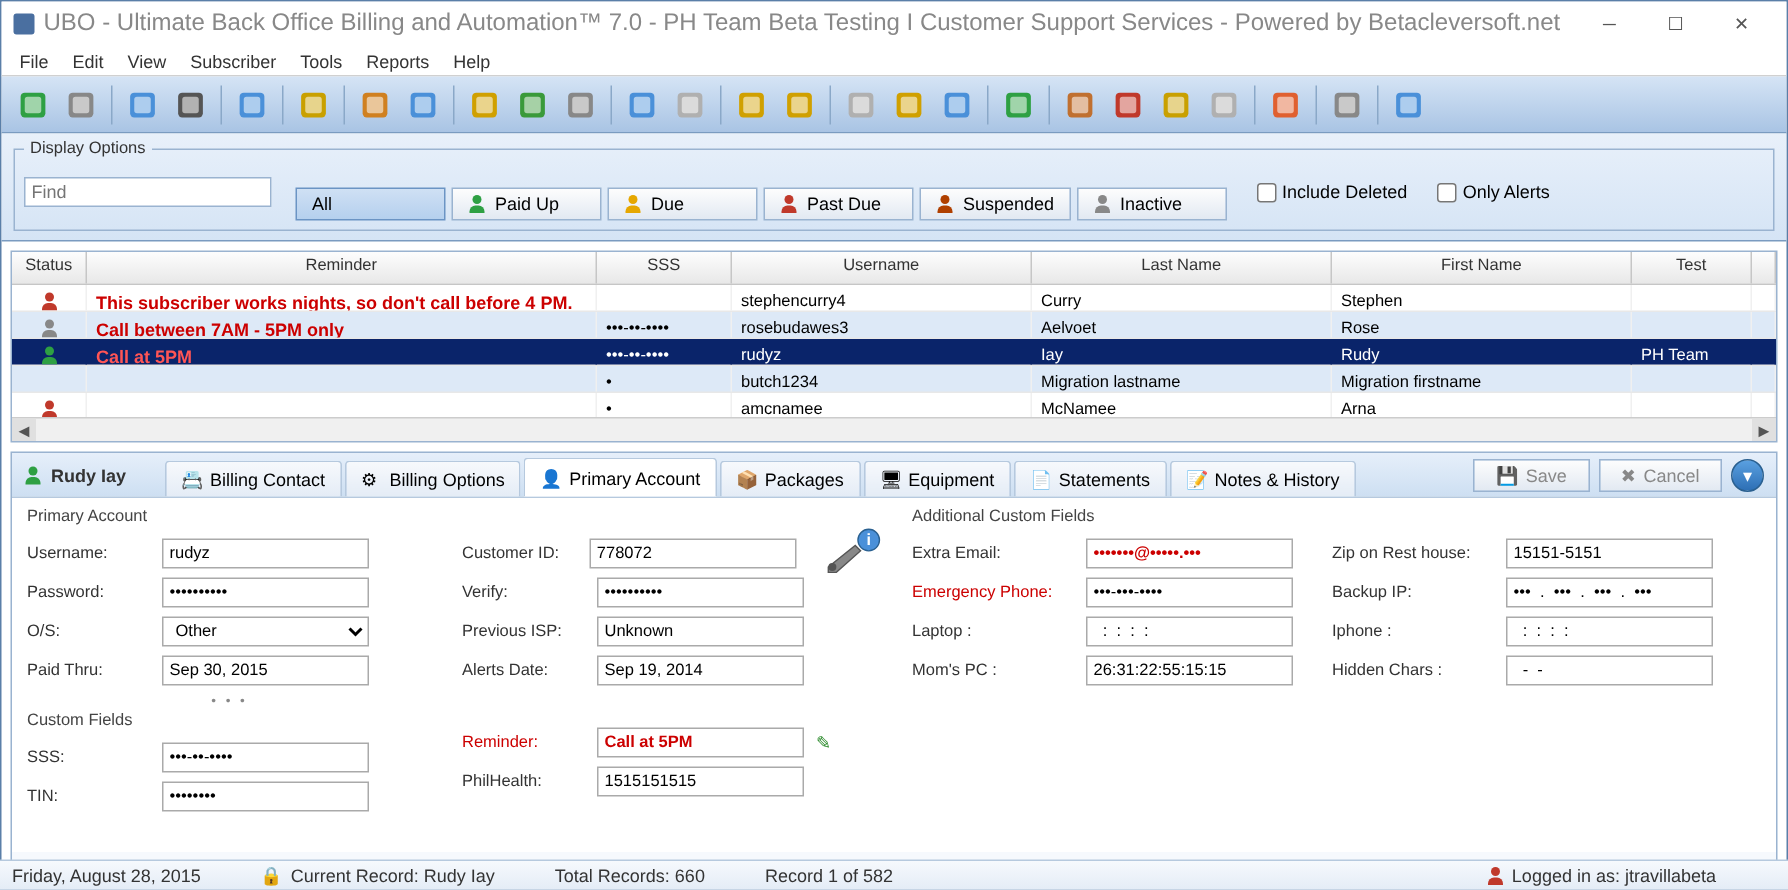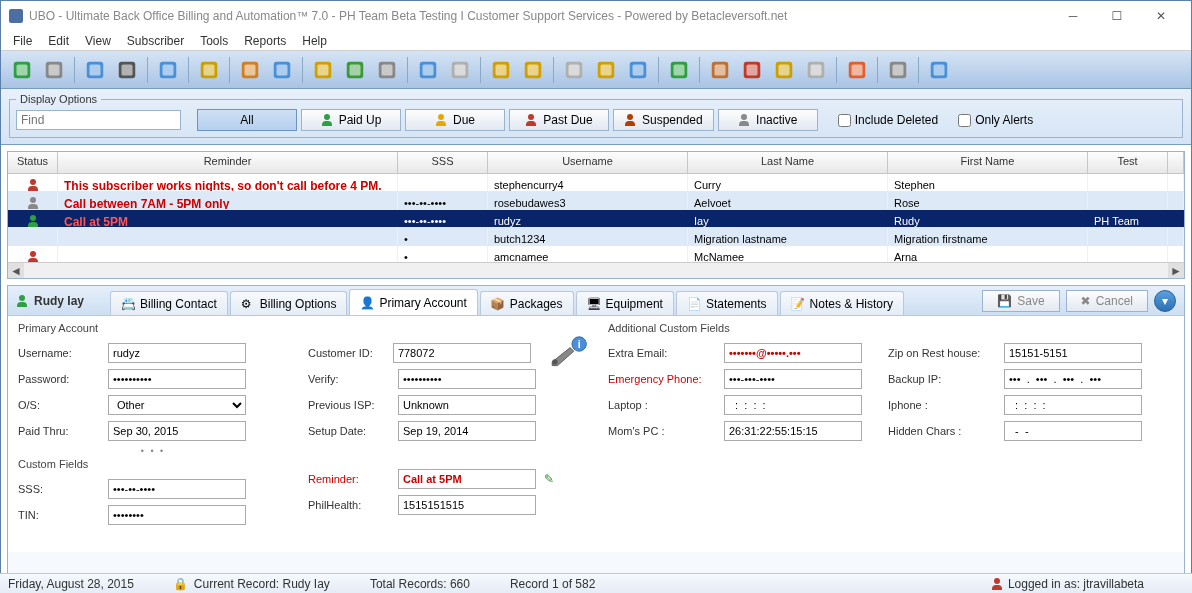--- a/index.html
+++ b/index.html
@@ -1,40 +1,40 @@
 <!DOCTYPE html>
 <html><head>
 <meta charset="utf-8">
 <style>
 * { box-sizing: border-box; margin: 0; padding: 0; font-family: "Segoe UI", Tahoma, sans-serif; font-size: 12px; }
 body { background: #fff; width: 1192px; height: 593px; overflow: hidden; border: 1px solid #5a7fa8; }
 
 
 .titlebar { height: 30px; background: #fff; display: flex; align-items: center; padding: 0 8px; color: #888; }
 .titlebar .icon { width: 14px; height: 14px; background: #4a6fa0; border-radius: 2px; margin-right: 6px; }
-.titlebar .title { flex: 1; font-size: 12px; }
+.titlebar .title { flex: 1; font-size: 16px; }
 .titlebar .winbtn { width: 44px; height: 28px; display: flex; align-items: center; justify-content: center; color: #555; }
 
 
 .menubar { height: 20px; background: #fff; display: flex; align-items: center; padding: 0 4px; border-bottom: 1px solid #d0d0d0; }
 .menubar span { padding: 2px 8px; color: #333; }
 
 
 .toolbar { height: 38px; background: linear-gradient(#d5e4f5, #a9c4e4); display: flex; align-items: center; padding: 0 6px; gap: 2px; border-bottom: 1px solid #7a9bc0; }
 .tbtn { width: 30px; height: 30px; display: flex; align-items: center; justify-content: center; border-radius: 3px; }
 .tbtn svg { width: 22px; height: 22px; }
 .tsep { width: 1px; height: 26px; background: #8aa8c8; margin: 0 3px; }
 
 
 .display-opts { padding: 4px 8px 6px 8px; border-bottom: 1px solid #7a9bc0; background: linear-gradient(#e8f0fa, #d5e4f5); }
 .display-opts fieldset { border: 1px solid #9ab3d0; padding: 4px 6px 6px 6px; }
 .display-opts legend { font-size: 11px; color: #333; padding: 0 4px; }
 .do-inner { display: flex; align-items: center; gap: 16px; }
 .do-inner input[type=text] { width: 165px; height: 20px; border: 1px solid #9ab3d0; padding: 0 4px; color: #888; }
-.filterbtn { height: 22px; padding: 0 10px; background: linear-gradient(#fdfdfd, #e2e9f2); border: 1px solid #9ab3d0; display: flex; align-items: center; gap: 6px; font-size: 11px; cursor: pointer; min-width: 100px; justify-content: center; }
+.filterbtn { height: 22px; padding: 0 10px; background: linear-gradient(#fdfdfd, #e2e9f2); border: 1px solid #9ab3d0; display: flex; align-items: center; gap: 6px; font-size: 11px; cursor: pointer; min-width: 100px; justify-content: flex-start; margin-top: 16px; }
 .filterbtn.active { background: linear-gradient(#cfe0f4, #b5d0ee); border-color: #6b94c4; }
 .chk { display: flex; align-items: center; gap: 4px; margin-left: 4px; }
 .chk input { width: 13px; height: 13px; }
 
 
 .gridwrap { border: 1px solid #9ab3d0; margin: 6px; height: 128px; overflow: hidden; position: relative; }
 .grid-header, .grid-row { display: grid; grid-template-columns: 50px 340px 90px 200px 200px 200px 80px 16px; }
 .grid-header { background: linear-gradient(#fdfdfd, #e8e8e8); border-bottom: 1px solid #c6c6c6; height: 22px; }
 .grid-header div { border-right: 1px solid #c6c6c6; padding: 3px 6px; font-size: 11px; color: #333; text-align: center; }
 .grid-body { overflow-y: scroll; height: 90px; }
@@ -474,21 +474,21 @@
       </div>
       <div class="field-row">
           <label>Verify:</label>
           <input value="••••••••••" style="">
         </div>
       <div class="field-row">
           <label>Previous ISP:</label>
           <input value="Unknown" style="">
         </div>
       <div class="field-row">
-          <label>Setup Date:</label>
+          <label>Alerts Date:</label>
           <input value="Sep 19, 2014" style="">
         </div>
       <div style="height:22px"></div>
       <div class="field-row">
           <label class="red-label">Reminder:</label>
           <input class="red-val" value="Call at 5PM" style="">
           <span style="color:#2a8a2a">✎</span>
         </div>
       <div class="field-row">
           <label>PhilHealth:</label>

